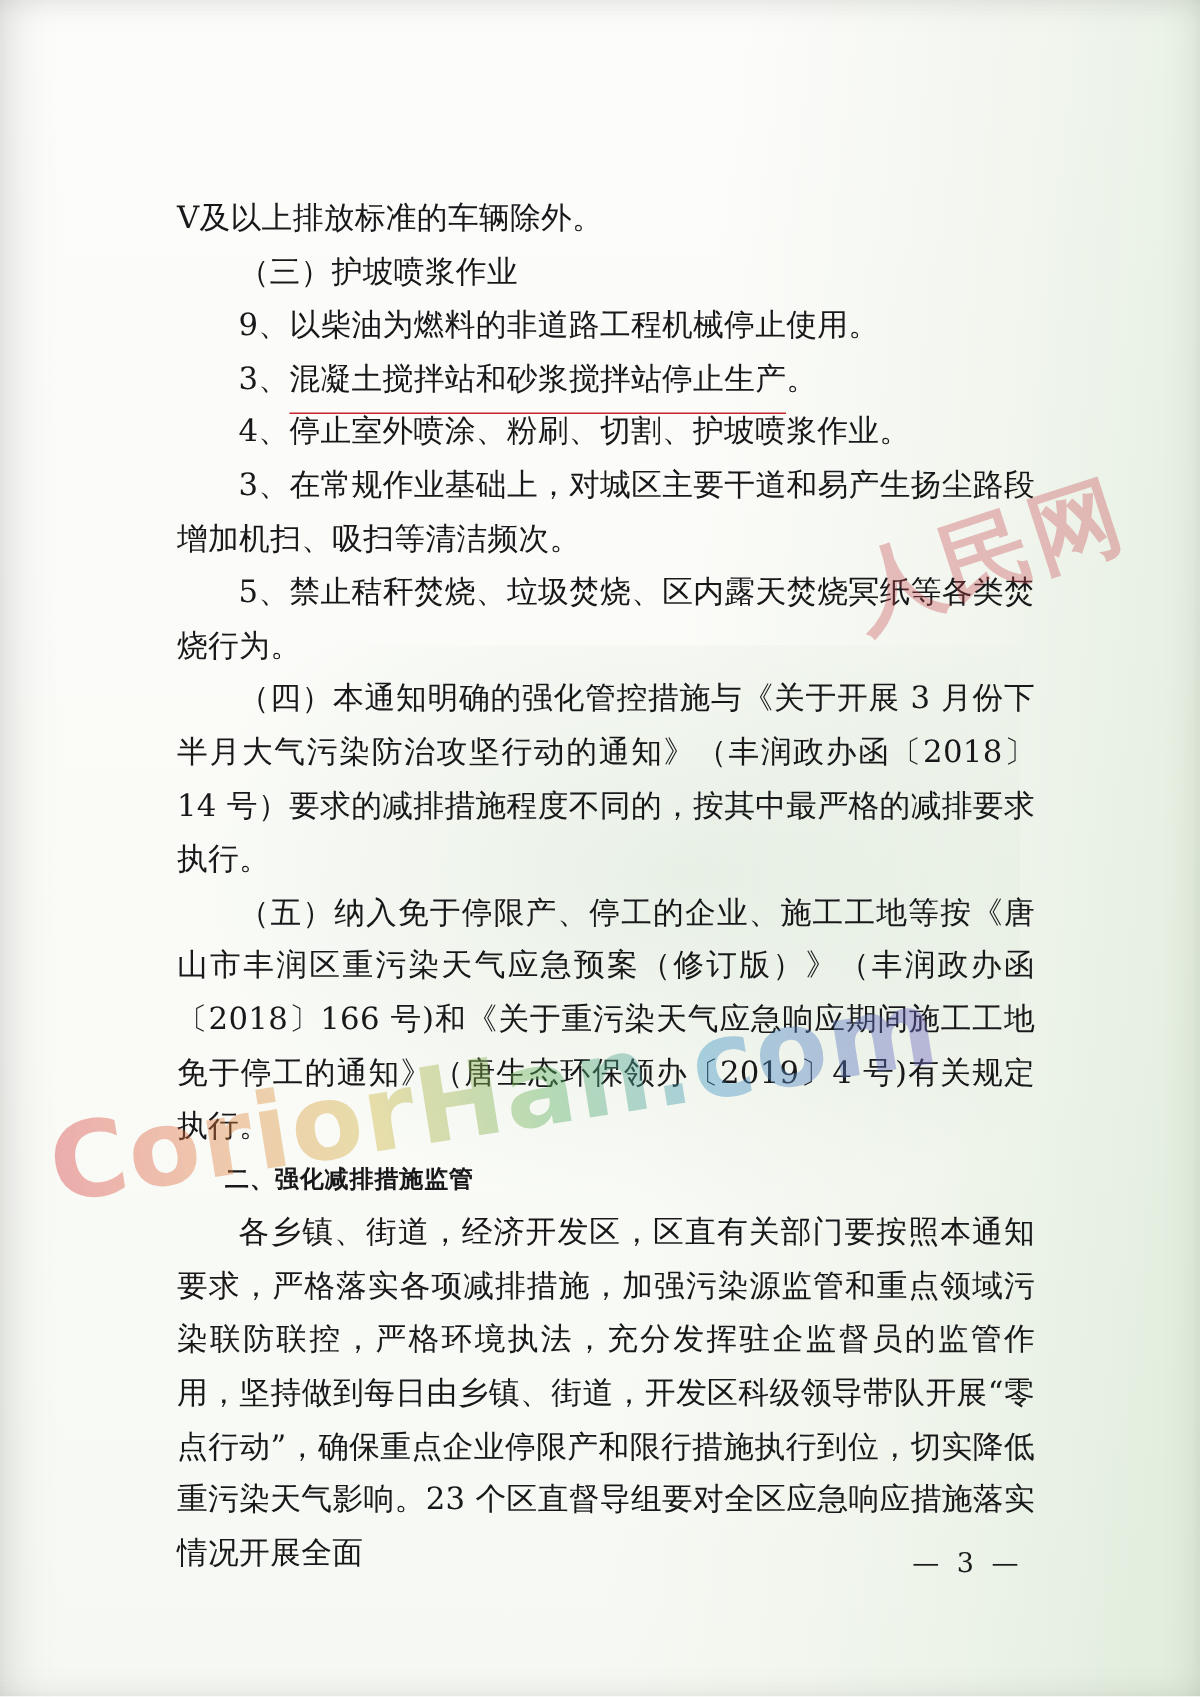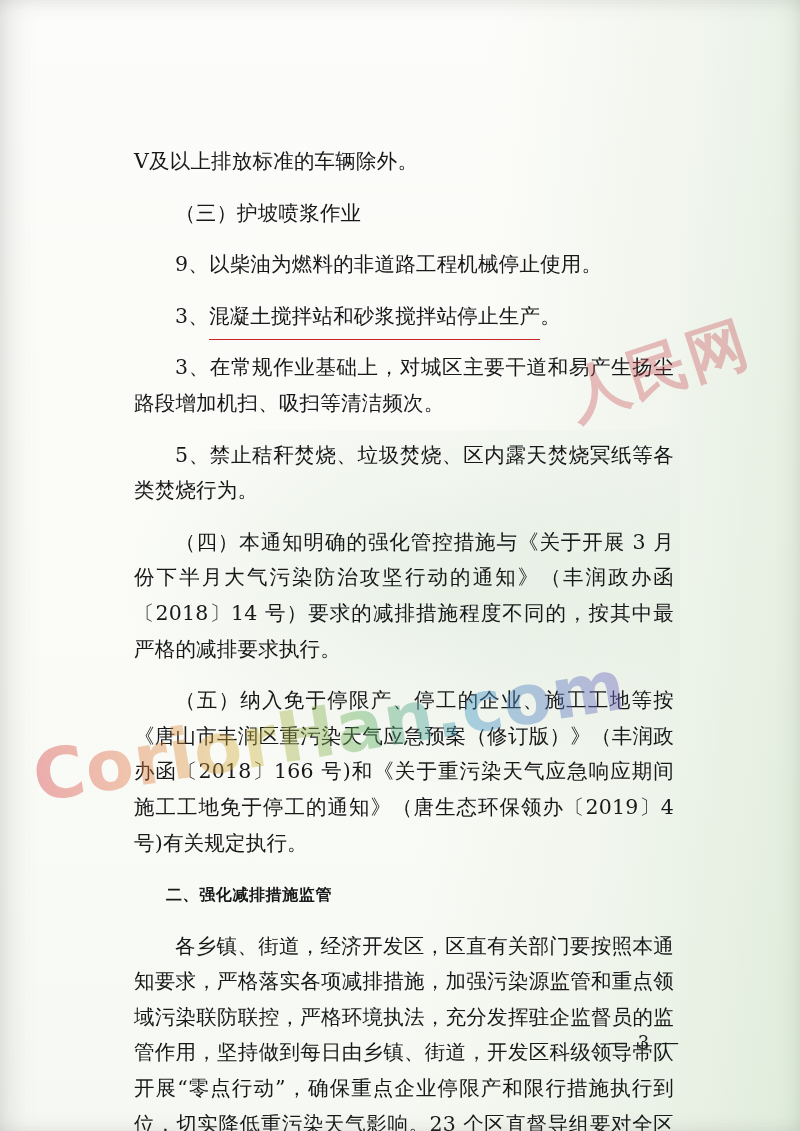--- a/index.html
+++ b/index.html
@@ -35,21 +35,21 @@
                 inset 0 -16px 24px -20px rgba(120,120,120,0.18);
     pointer-events: none;
   }
   .content {
     position: absolute;
     left: 118px;
     top: 128px;
     width: 572px;
   }
   p.line {
-    margin: 16px;
+    margin: 0;
     font-size: 20.5px;
     line-height: 35.6px;
     color: #18181a;
     letter-spacing: 0.2px;
     text-align: justify;
     text-justify: inter-ideograph;
     white-space: pre-wrap;
   }
   p.indent {
     text-indent: 2em;
@@ -124,20 +124,21 @@
   <div class="paper-tint"></div>
   <div class="wm wm-blur"></div>
 
   <div class="content">
     <p class="line">Ⅴ及以上排放标准的车辆除外。</p>
     <p class="line indent">（三）护坡喷浆作业</p>
     <p class="line indent">9、以柴油为燃料的非道路工程机械停止使用。</p>
 
     <p class="line indent"><span>3、</span><span class="underline-red">混凝土搅拌站和砂浆搅拌站停止生产</span><span>。</span></p>
 
+    <p class="line indent">4、停止室外喷涂、粉刷、切割、护坡喷浆作业。</p>
     <p class="line indent">3、在常规作业基础上，对城区主要干道和易产生扬尘路段增加机扫、吸扫等清洁频次。</p>
     <p class="line indent">5、禁止秸秆焚烧、垃圾焚烧、区内露天焚烧冥纸等各类焚烧行为。</p>
     <p class="line indent">（四）本通知明确的强化管控措施与《关于开展 3 月份下半月大气污染防治攻坚行动的通知》（丰润政办函〔2018〕14 号）要求的减排措施程度不同的，按其中最严格的减排要求执行。</p>
     <p class="line indent">（五）纳入免于停限产、停工的企业、施工工地等按《唐山市丰润区重污染天气应急预案（修订版）》（丰润政办函〔2018〕166 号)和《关于重污染天气应急响应期间施工工地免于停工的通知》（唐生态环保领办〔2019〕4 号)有关规定执行。</p>
     <p class="line heading">二、强化减排措施监管</p>
     <p class="line indent">各乡镇、街道，经济开发区，区直有关部门要按照本通知要求，严格落实各项减排措施，加强污染源监管和重点领域污染联防联控，严格环境执法，充分发挥驻企监督员的监管作用，坚持做到每日由乡镇、街道，开发区科级领导带队开展“零点行动”，确保重点企业停限产和限行措施执行到位，切实降低重污染天气影响。23 个区直督导组要对全区应急响应措施落实情况开展全面</p>
   </div>
 
   <div class="wm wm-seal">人民网</div>
   <div class="wm wm-main">CoriorHan.com</div>

